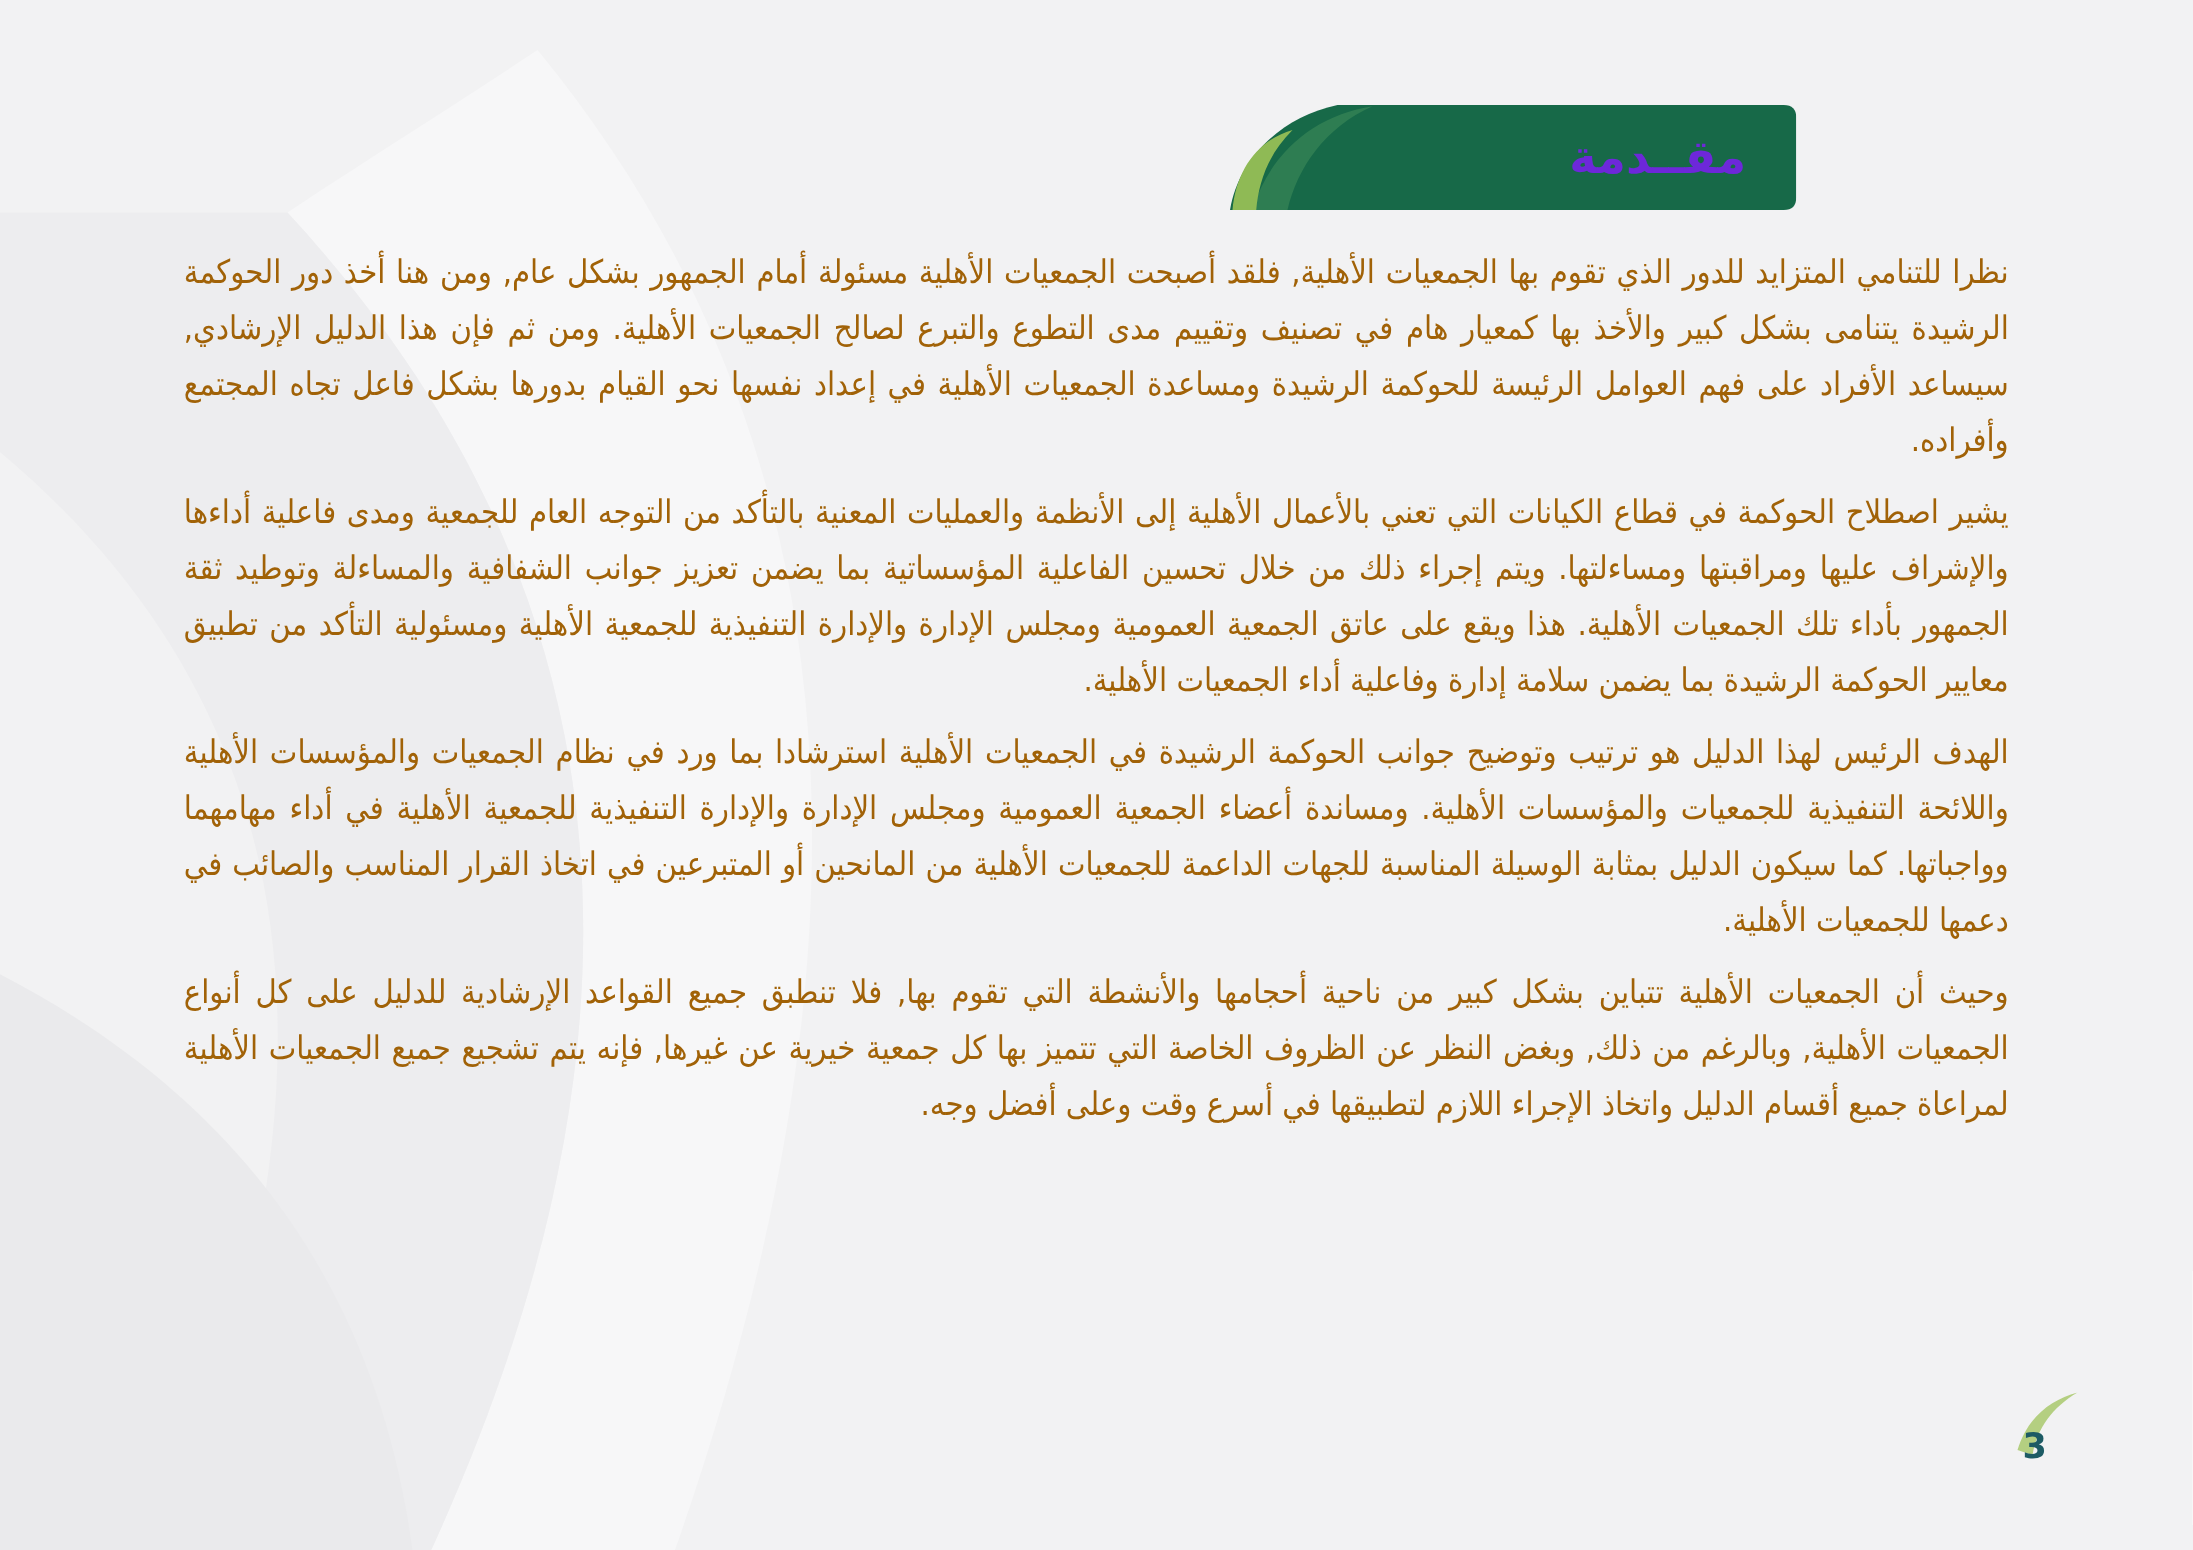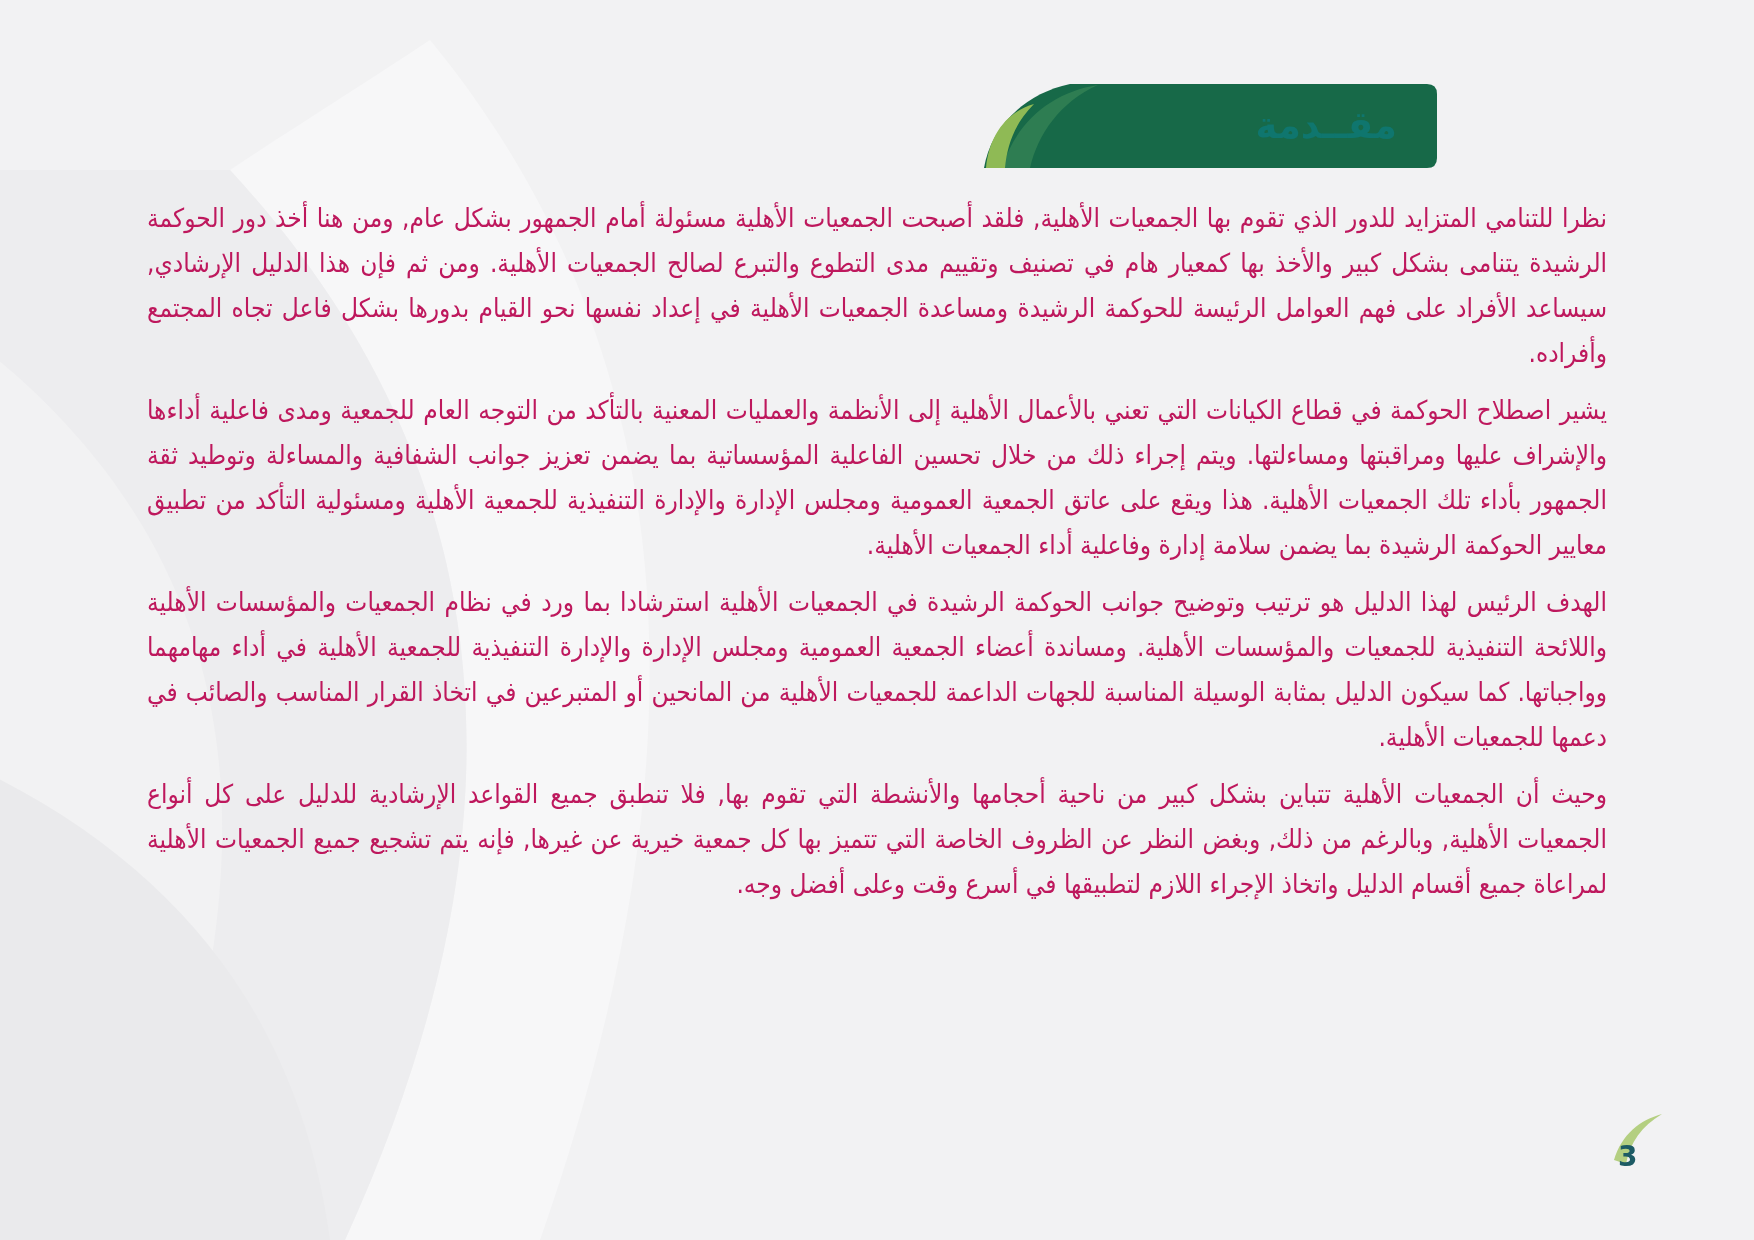--- a/index.html
+++ b/index.html
@@ -23,33 +23,33 @@
   .banner {
     position: absolute;
     left: 940px; top: 84px;
     width: 497px; height: 84px;
   }
   .banner svg { position: absolute; inset: 0; }
   .banner .title {
     position: absolute;
     right: 40px; top: 0; height: 83px;
     display: flex; align-items: center;
-    color: #0f766e;
+    color: #6d28d9;
     font-size: 37px;
     font-weight: bold;
     letter-spacing: 0;
   }
   
   .doc-body {
     position: absolute;
     right: 147px; top: 196px;
     width: 1460px;
     direction: rtl;
     text-align: justify;
-    color: #be185d;
+    color: #a16207;
     font-size: 26px;
     line-height: 45px;
     font-stretch: condensed;
   }
   .doc-body p { margin: 0 0 12px 0; }
   .doc-body p:last-child { margin-bottom: 12px; }
   
   .page-footer {
     position: absolute;
     left: 1600px; top: 1112px;

